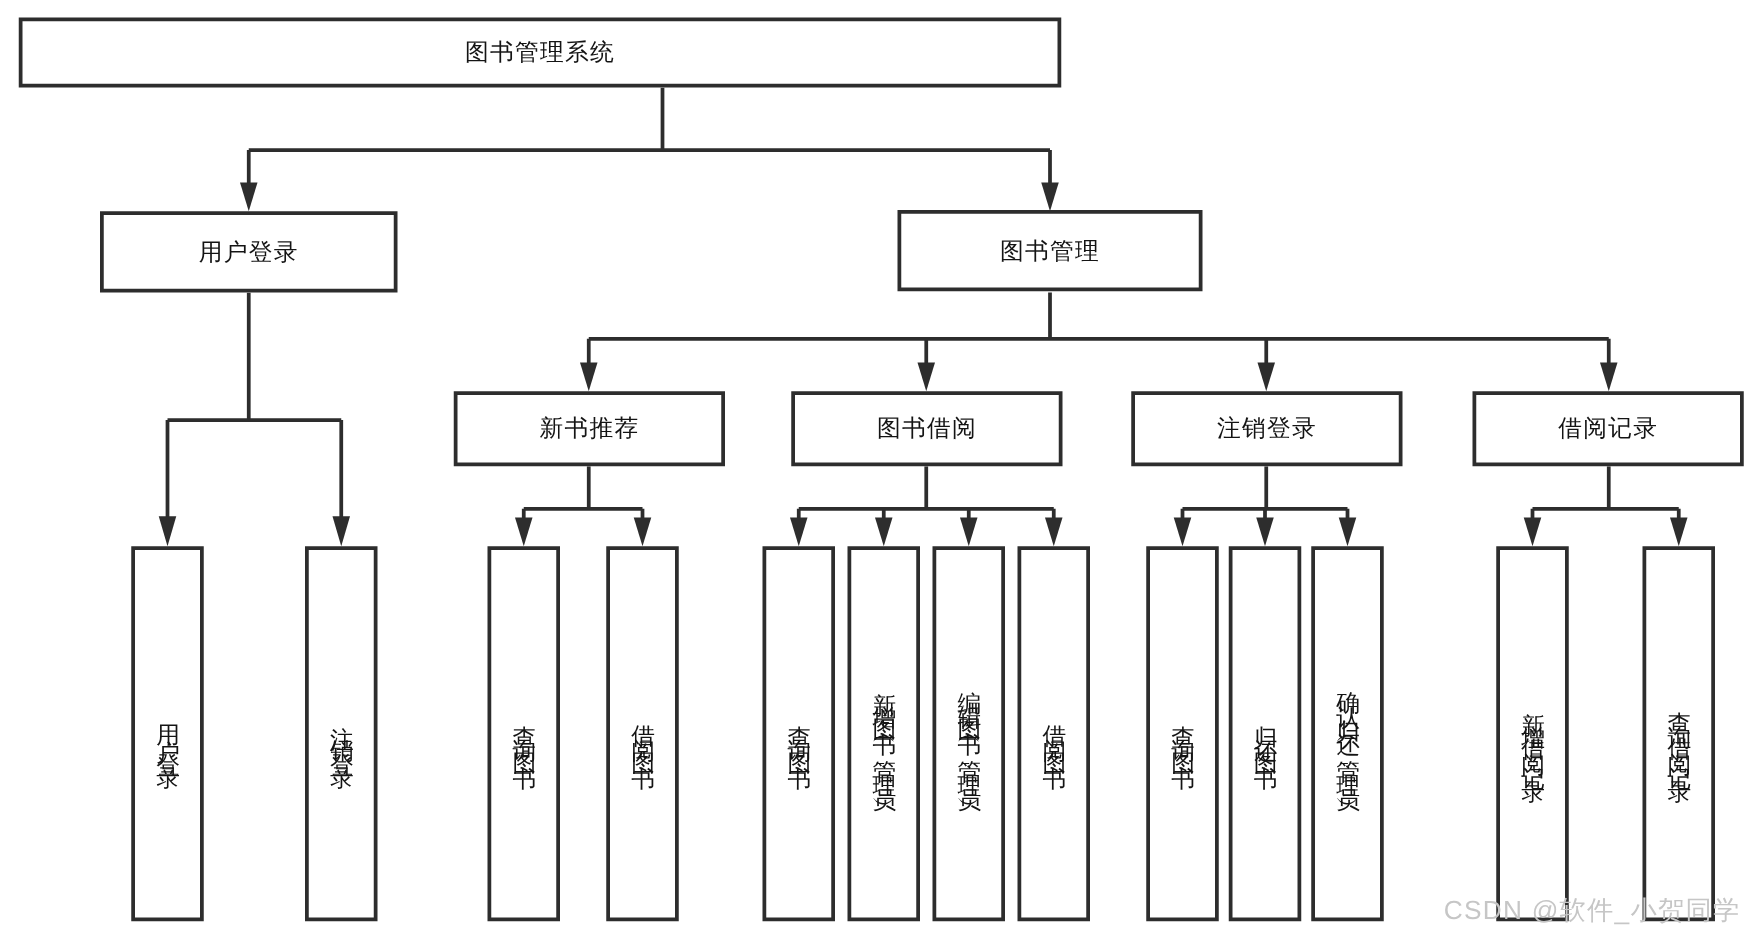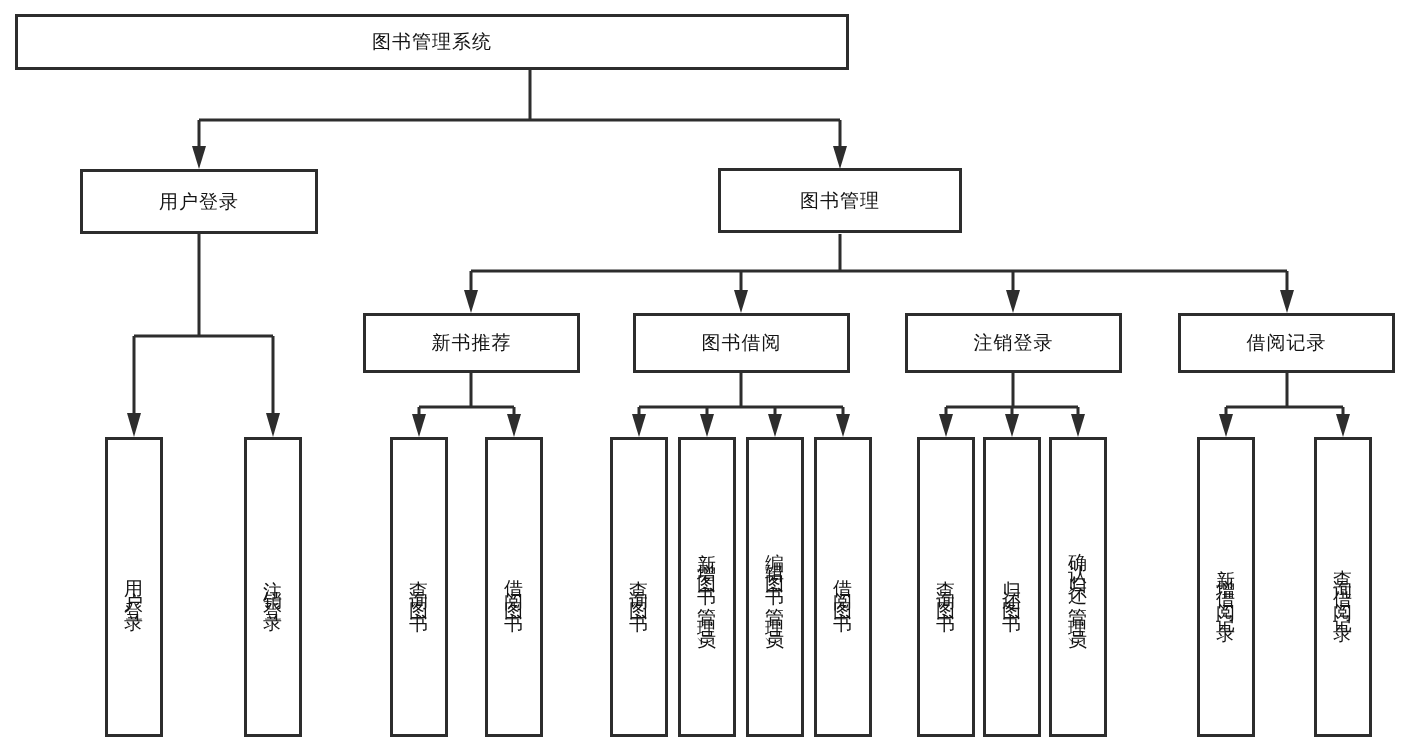--- a/index.html
+++ b/index.html
@@ -140,14 +140,15 @@
   <div class="box leaf lf-bbe">编辑图书（管理员）</div>
   <div class="box leaf lf-bbb">借阅图书</div>
 
   <div class="box leaf lf-cbq">查询图书</div>
   <div class="box leaf lf-cbr">归还图书</div>
   <div class="box leaf lf-cbc">确认归还（管理员）</div>
 
   <div class="box leaf lf-bra">新增借阅记录</div>
   <div class="box leaf lf-brq">查询借阅记录</div>
 
+  <div class="watermark">CSDN @软件_小贺同学</div>
 
 </div>
 
 </body></html>

